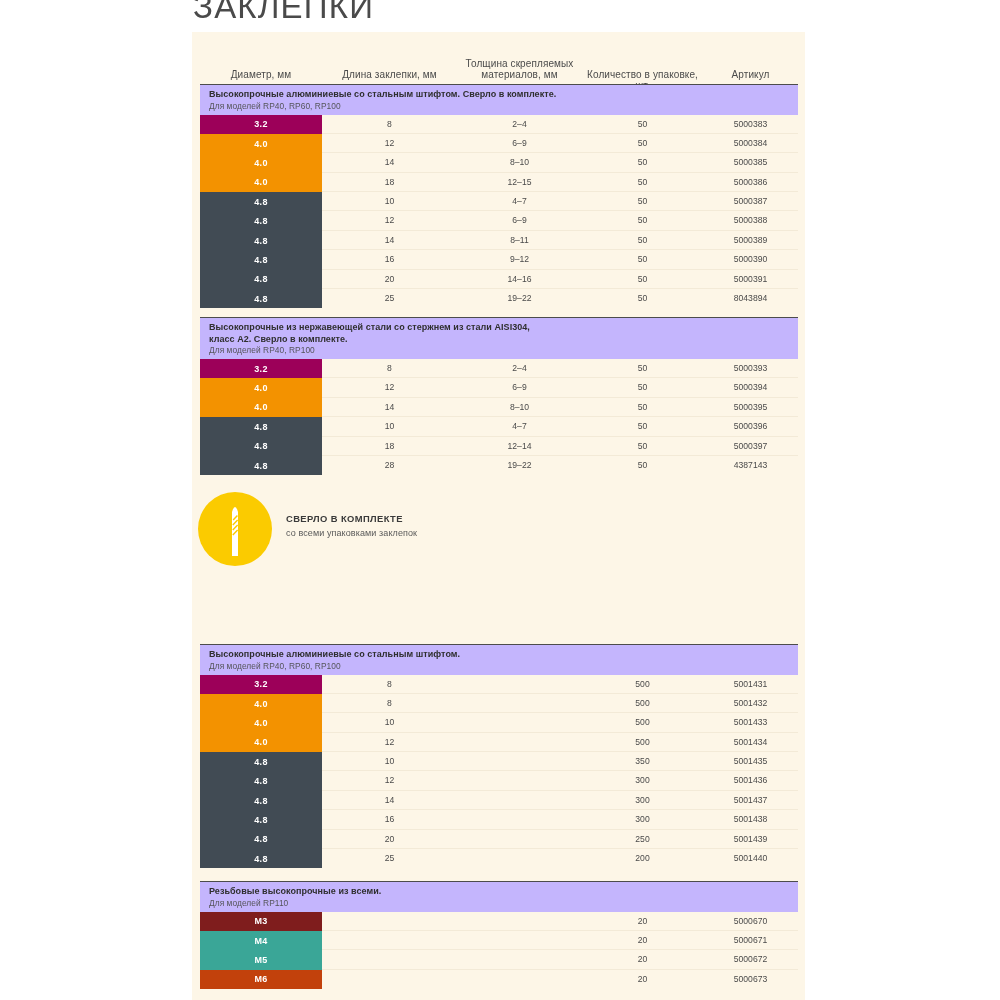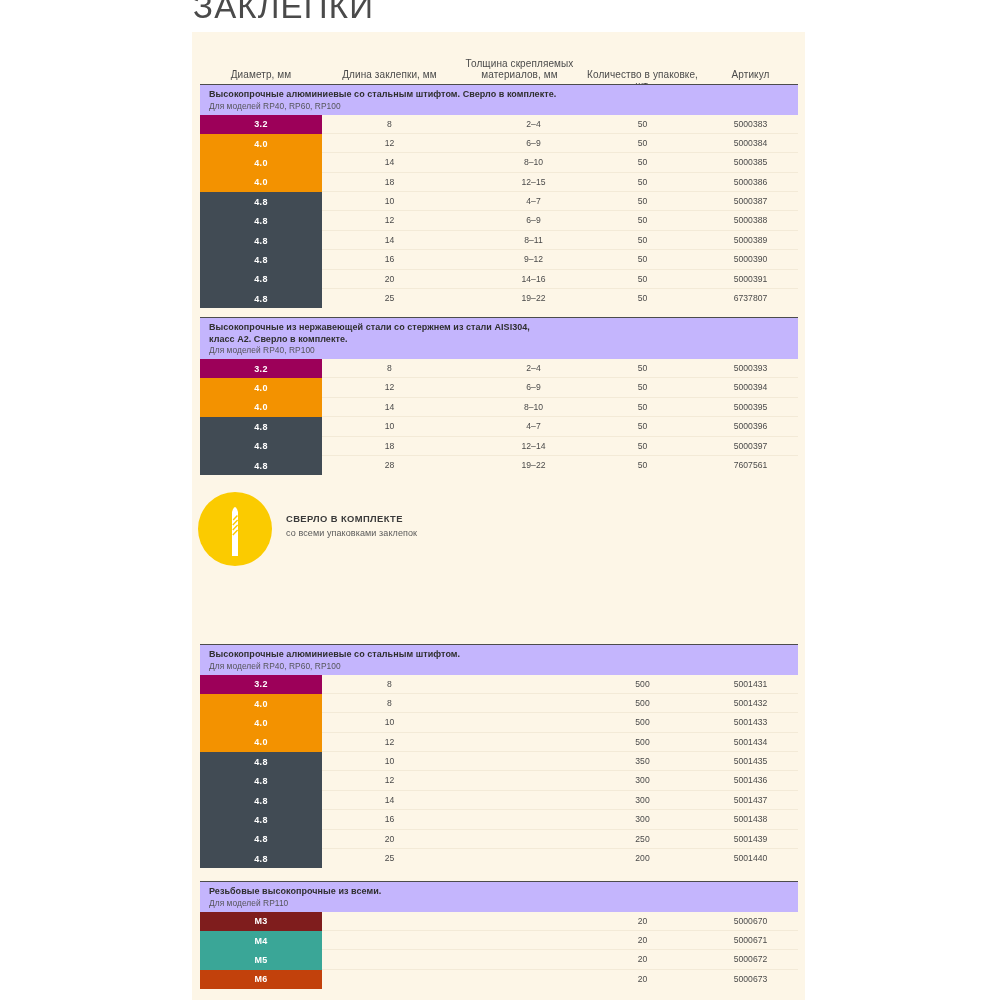--- a/index.html
+++ b/index.html
@@ -92,21 +92,21 @@
   .cell{
     position:absolute;
     top:0;
     height:19.4px;
     line-height:19.4px;
     font-size:8.6px;
     color:#4a4a4a;
     text-align:center;
   }
   .c-len{left:122px;width:135px;}
-  .c-thk{left:271px;width:125px;}
+  .c-thk{left:257px;width:125px;}
   .c-qty{left:382px;width:121px;}
   .c-art{left:503px;width:95px;}
   
   #badge{
     position:absolute;
     left:6px; top:460px;
     width:400px; height:90px;
   }
   #badge-circle{
     position:absolute;
@@ -215,21 +215,21 @@
           <div class="cell c-len">20</div>
           <div class="cell c-thk">14–16</div>
           <div class="cell c-qty">50</div>
           <div class="cell c-art">5000391</div>
         </div>
         <div class="row">
           <div class="chip" style="background: rgb(65, 75, 84);">4.8</div>
           <div class="cell c-len">25</div>
           <div class="cell c-thk">19–22</div>
           <div class="cell c-qty">50</div>
-          <div class="cell c-art">6737807</div>
+          <div class="cell c-art">8043894</div>
         </div>
       </div>
       <div class="tbl" style="top: 285px;">
         <div class="sec-band">
           <div class="sec-title">Высокопрочные из нержавеющей стали со стержнем из стали AISI304,</div>
           <div class="sec-title">класс А2. Сверло в комплекте.</div>
           <div class="sec-sub">Для моделей RP40, RP100</div>
         </div>
         <div class="row">
           <div class="chip" style="background: rgb(156, 0, 89);">3.2</div>
@@ -264,21 +264,21 @@
           <div class="cell c-len">18</div>
           <div class="cell c-thk">12–14</div>
           <div class="cell c-qty">50</div>
           <div class="cell c-art">5000397</div>
         </div>
         <div class="row">
           <div class="chip" style="background: rgb(65, 75, 84);">4.8</div>
           <div class="cell c-len">28</div>
           <div class="cell c-thk">19–22</div>
           <div class="cell c-qty">50</div>
-          <div class="cell c-art">7607561</div>
+          <div class="cell c-art">4387143</div>
         </div>
       </div>
       <div class="tbl" style="top: 612px;">
         <div class="sec-band">
           <div class="sec-title">Высокопрочные алюминиевые со стальным штифтом.</div>
           <div class="sec-sub">Для моделей RP40, RP60, RP100</div>
         </div>
         <div class="row">
           <div class="chip" style="background: rgb(156, 0, 89);">3.2</div>
           <div class="cell c-len">8</div>

